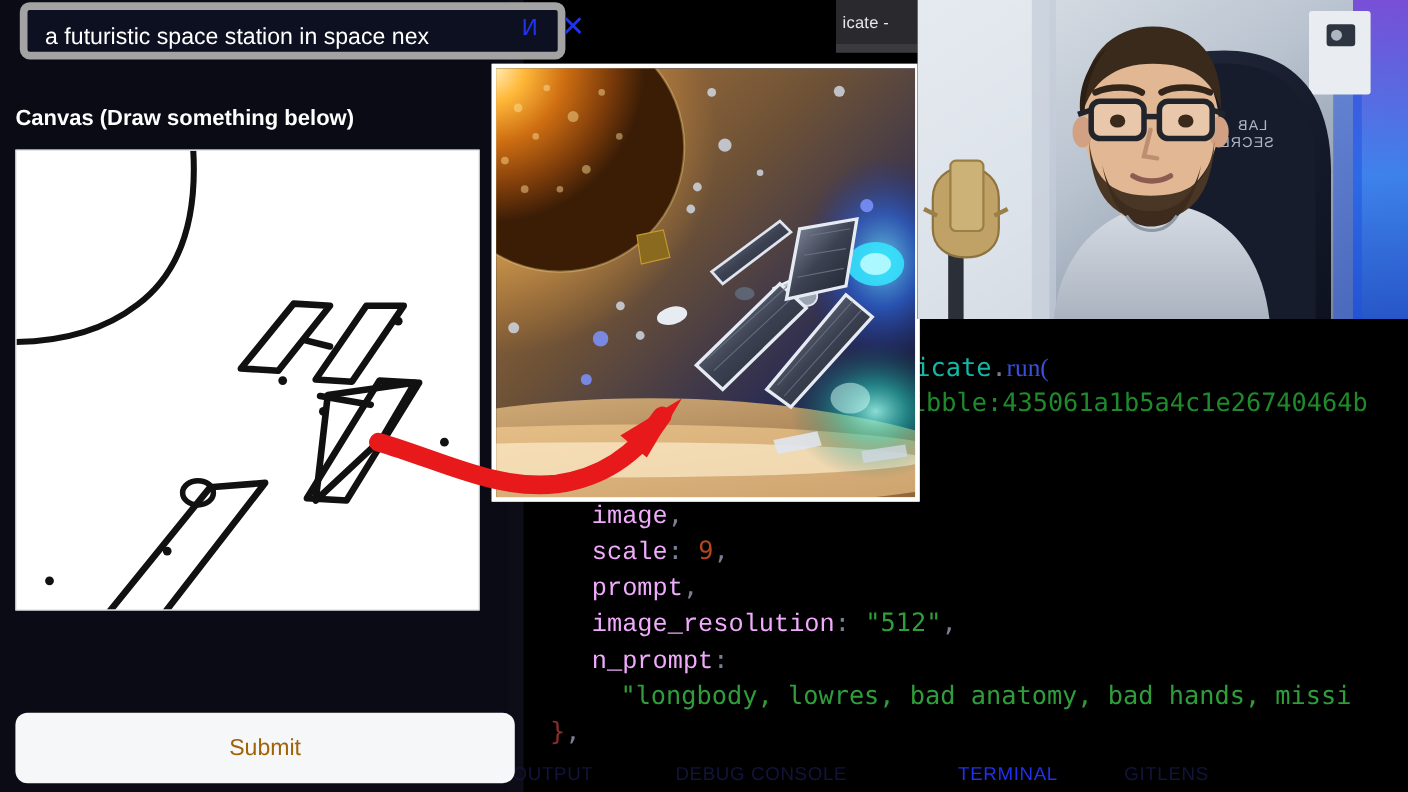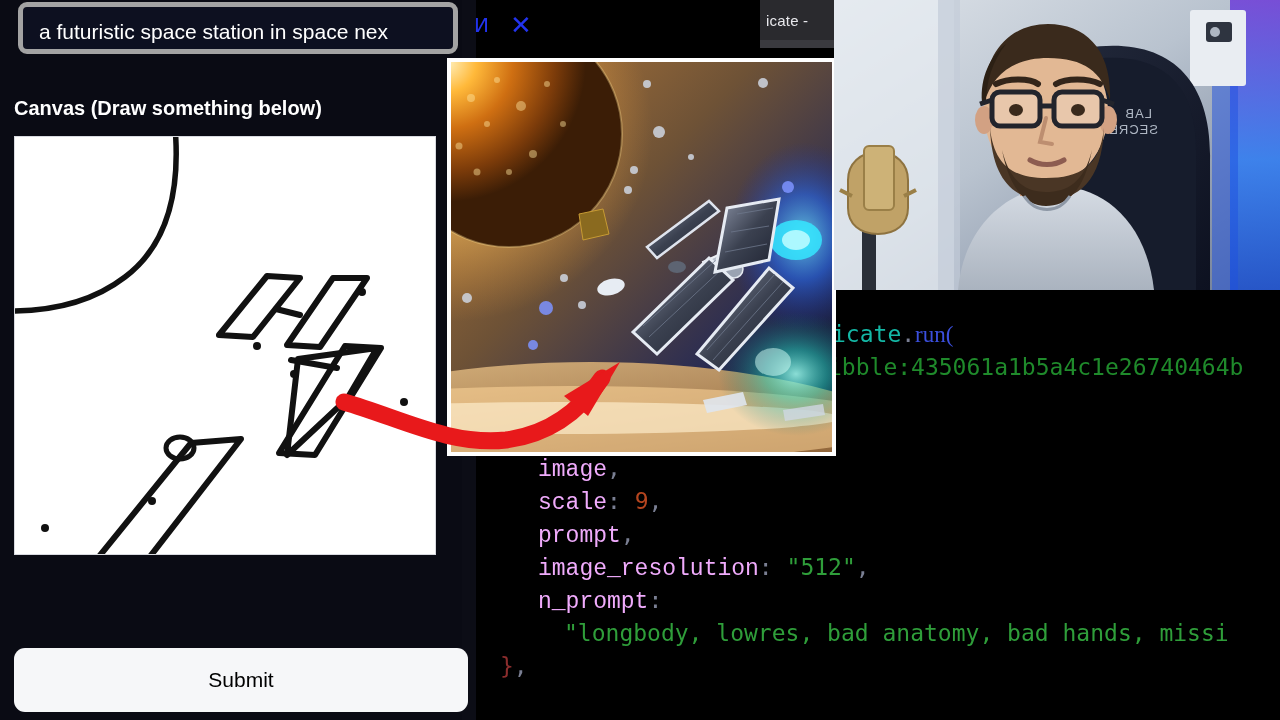--- a/index.html
+++ b/index.html
@@ -34,33 +34,33 @@
   .c-brace{color:#8c2d2d;}
 
   
   .panel-tabs{position:absolute;left:466px;top:694px;width:814px;height:26px;}
   .ptab{position:absolute;top:0;font-size:17px;letter-spacing:.6px;
         font-family:"Liberation Sans",sans-serif;color:#12143a;white-space:nowrap;}
   .ptab.active{color:#2230f0;}
 
   
   .app-panel{position:absolute;left:0;top:0;width:462px;height:720px;background:#0a0b14;}
-  .prompt-box{position:absolute;left:18px;top:2px;width:440px;height:52px;
-     background:#0d1020;border:5px solid #a3a3a3;border-radius:9px;box-sizing:border-box;overflow:hidden;}
+  .prompt-box{position:absolute;left:18px;top:2px;width:496px;height:52px;
+     background:#0d1020;border:7px solid #a3a3a3;border-radius:9px;box-sizing:border-box;overflow:hidden;}
   .prompt-text{position:absolute;left:16px;top:13px;color:#ffffff;font-size:21px;white-space:nowrap;
      font-family:"Liberation Sans",sans-serif;}
   .canvas-label{position:absolute;left:14px;top:97px;color:#ffffff;font-size:20px;font-weight:bold;
      font-family:"Liberation Sans",sans-serif;}
   .draw-canvas{position:absolute;left:14px;top:136px;width:422px;height:419px;background:#ffffff;
      border:1px solid #d8dae0;box-sizing:border-box;overflow:hidden;}
   .clear-btn{position:absolute;left:14px;top:586px;width:422px;height:30px;color:#ffffff;
      font-size:20px;font-weight:bold;text-align:center;line-height:30px;
      font-family:"Liberation Sans",sans-serif;cursor:pointer;}
   .submit-btn{position:absolute;left:14px;top:648px;width:454px;height:64px;background:#f6f7f9;
-     border-radius:11px;color:#000000;font-size:21px;text-align:center;line-height:64px;
+     border-radius:11px;color:#a16207;font-size:21px;text-align:center;line-height:64px;
      font-family:"Liberation Sans",sans-serif;cursor:pointer;}
 
   
   .wc{position:absolute;top:12px;font-size:26px;color:#2233ee;
       font-family:"DejaVu Sans",sans-serif;cursor:pointer;line-height:26px;}
   .wc-min{left:474px;font-size:20px;}
   .wc-close{left:510px;}
 
   
   .gen-frame{position:absolute;left:447px;top:58px;width:389px;height:398px;
@@ -83,20 +83,26 @@
   <div class="vscode-backdrop"></div>
   <div class="editor-gutter"></div>
 
   <div class="topbar-strip"></div>
   <div class="topbar-strip-sub"></div>
   <div class="topbar-right-fill"></div>
   <div class="topbar-strip-text">icate -</div>
 
   <div class="term" id="terminal"><div class="ln" style="top: 18px; left: 356px;"><span class="c-red">icate</span><span class="c-grey">.</span><span class="c-blue">run</span><span class="c-blue">(</span></div><div class="ln" style="top: 51px; left: 352px;"><span class="c-green">ibble:435061a1b5a4c1e26740464b</span></div><div class="ln" style="top: 152px; left: 62px;"><span class="c-var">image</span><span class="c-grey">,</span></div><div class="ln" style="top: 185px; left: 62px;"><span class="c-var">scale</span><span class="c-grey">: </span><span class="c-num">9</span><span class="c-grey">,</span></div><div class="ln" style="top: 218px; left: 62px;"><span class="c-var">prompt</span><span class="c-grey">,</span></div><div class="ln" style="top: 251px; left: 62px;"><span class="c-var">image_resolution</span><span class="c-grey">: </span><span class="c-str">"512"</span><span class="c-grey">,</span></div><div class="ln" style="top: 284px; left: 62px;"><span class="c-var">n_prompt</span><span class="c-grey">:</span></div><div class="ln" style="top: 317px; left: 88px;"><span class="c-str">"longbody, lowres, bad anatomy, bad hands, missi</span></div><div class="ln" style="top: 350px; left: 24px;"><span class="c-brace">}</span><span class="c-grey">,</span></div></div>
 
+  <div class="panel-tabs" id="panel-tabs">
+      <div class="ptab" style="left: 0px;">OUTPUT</div>
+      <div class="ptab" style="left: 148px;">DEBUG CONSOLE</div>
+      <div class="ptab active" style="left: 405px;">TERMINAL</div>
+      <div class="ptab" style="left: 556px;">GITLENS</div>
+    </div>
 
   <div class="app-panel">
 
     <div class="prompt-box">
       <div class="prompt-text" title="Enter your prompt">a futuristic space station in space nex</div>
     </div>
 
     <div class="canvas-label">Canvas (Draw something below)</div>
 
     <div class="draw-canvas">

